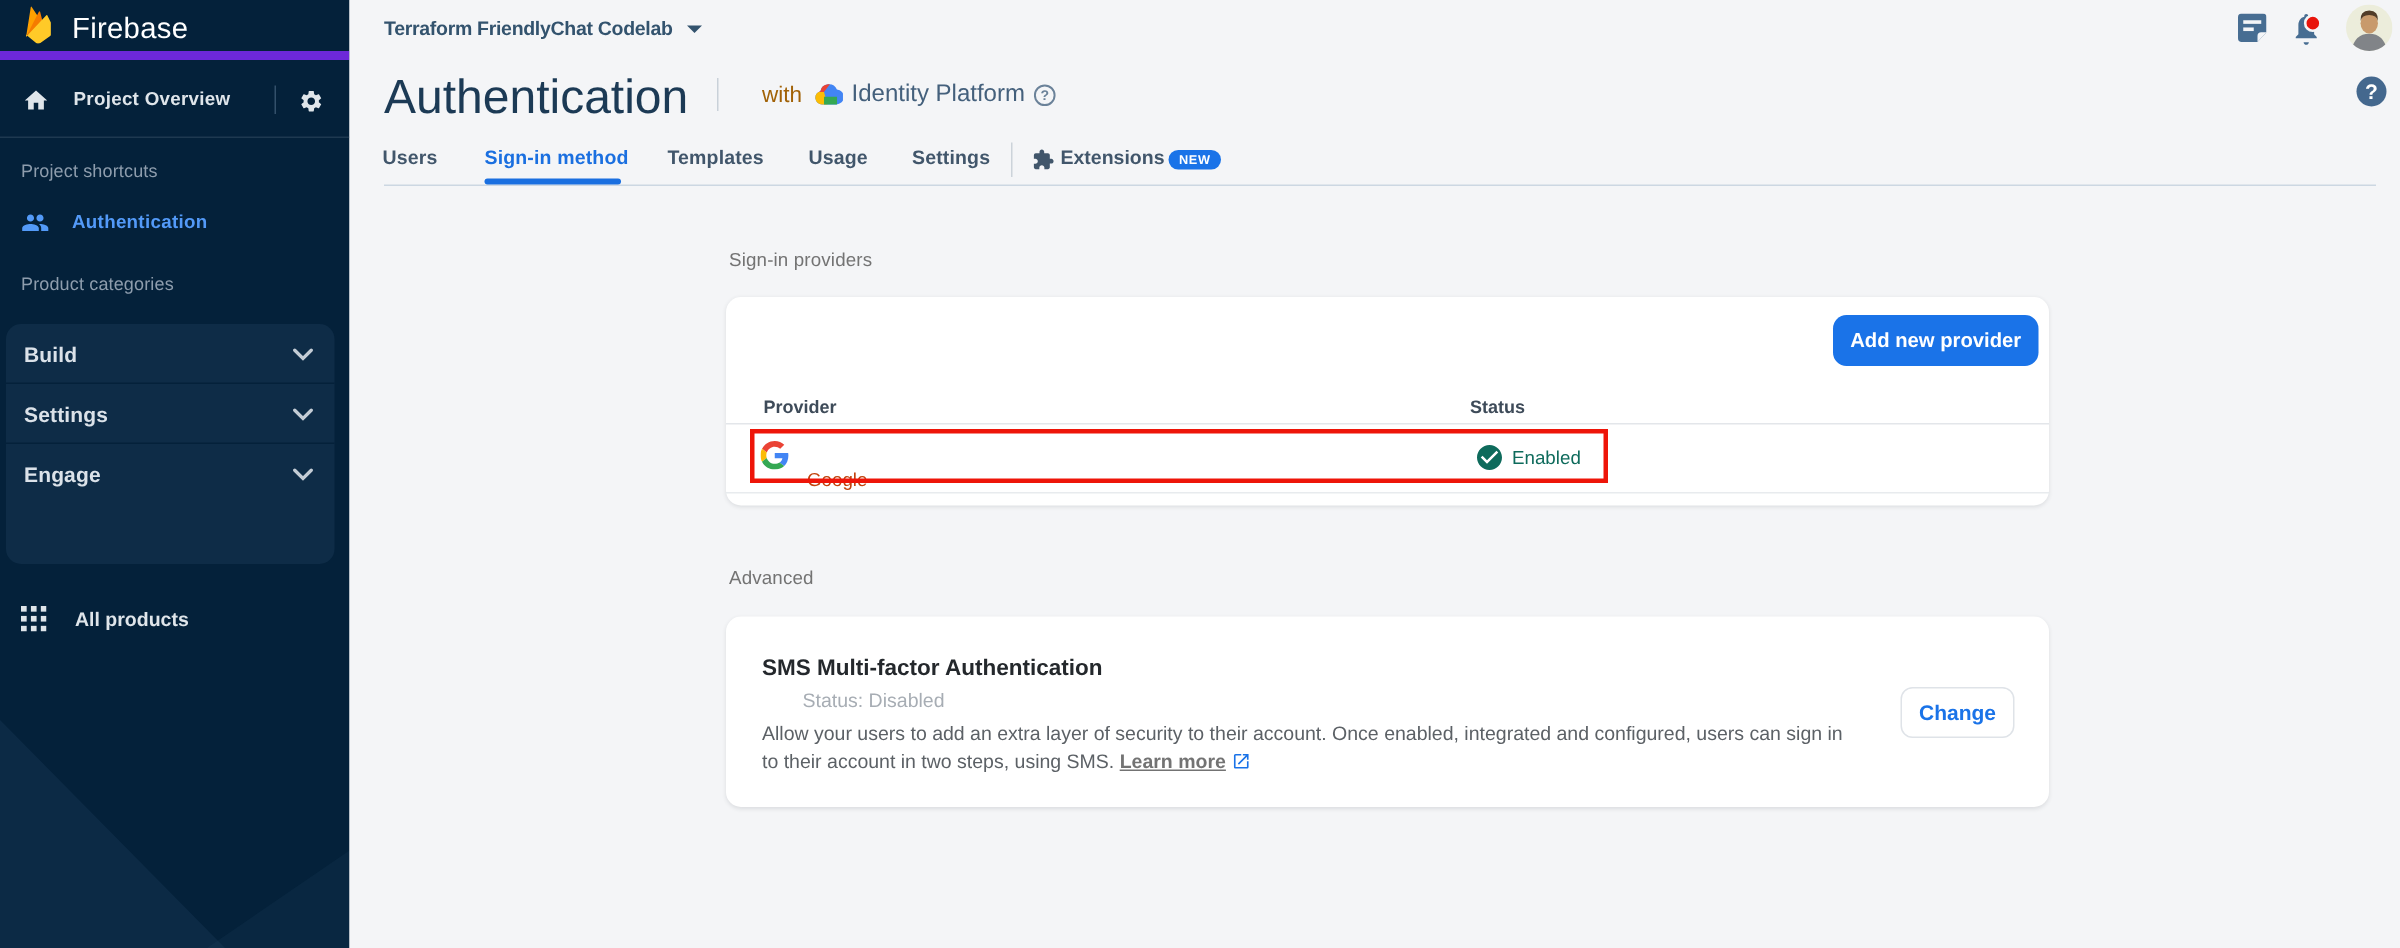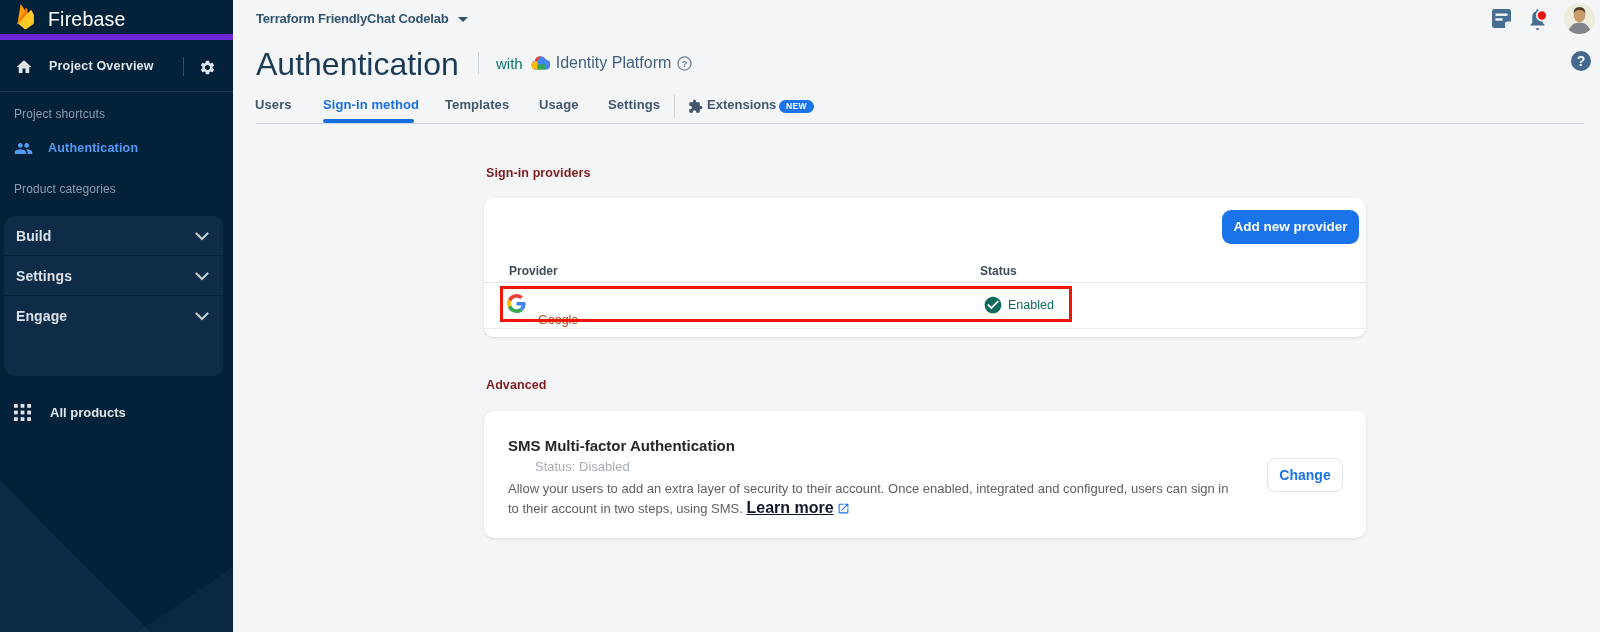--- a/index.html
+++ b/index.html
@@ -33,56 +33,56 @@
 
 
 #main { position:absolute; left:233px; top:0; width:1367px; height:632px; background:#f4f5f7; }
 #projname { position:absolute; left:23px; top:11px; font-size:13px; font-weight:bold; letter-spacing:-.2px; color:#33536e; }
 #projname .caret { display:inline-block; width:0; height:0; border-left:5px solid transparent; border-right:5px solid transparent; border-top:5px solid #33536e; margin-left:10px; margin-bottom:1px; }
 .ticon { position:absolute; }
 
 #h1 { position:absolute; left:23px; top:46px; font-size:32px; color:#1c3a55; }
 #h1sub { position:absolute; left:245px; top:52px; white-space:nowrap; }
 #h1sub .vd { display:inline-block; width:1px; height:22px; background:#c9d1d9; vertical-align:middle; margin-right:17px; }
-#h1sub .with { font-size:15px; color:#0f766e; vertical-align:middle; }
+#h1sub .with { font-size:15px; color:#a16207; vertical-align:middle;margin-left:12px; }
 #h1sub svg.cloud { vertical-align:middle; margin:0 6px 2px 8px; }
 #h1sub .idp { font-size:16px; color:#44607c; vertical-align:middle; }
 #help-q { position:absolute; right:9px; top:51px; width:20px; height:20px; border-radius:50%; background:#44688e; color:#fff; font-size:14px; font-weight:bold; text-align:center; line-height:20px; }
 
 .tab { position:absolute; top:97px; font-size:13px; font-weight:bold; letter-spacing:.1px; color:#41566b; }
 .tab.active { color:#1a6fe0; }
 #tabline { position:absolute; left:23px; top:123px; width:1328px; height:1px; background:#ccd7e2; }
 #tabind { position:absolute; left:90px; top:119px; width:91px; height:4px; background:#1a6fe0; border-radius:2px; }
 #ext-vd { position:absolute; left:441px; top:95px; width:1px; height:23px; background:#ccd3da; }
 #ext-ic { position:absolute; left:455px; top:99px; }
 #ext-t { position:absolute; left:474px; top:97px; font-size:13px; font-weight:bold; color:#41566b; }
 #ext-new { position:absolute; left:546px; top:100px; background:#1a73e8; color:#fff; font-size:8.5px; font-weight:bold; letter-spacing:.4px; border-radius:7px; height:13px; line-height:13px; padding:0 7px; }
 
 
-.sect-label { position:absolute; left:253px; font-size:12.5px; font-weight:bold; letter-spacing:.1px; color:#7f1d1d; }
+.sect-label { position:absolute; left:253px; font-size:12.5px; font-weight:normal; letter-spacing:.1px; color:#737373; }
 .card { position:absolute; left:251px; width:882px; background:#fff; border-radius:10px; box-shadow:0 1px 3px rgba(40,50,60,.12); }
 #card1 { top:198px; height:139px; }
 #addbtn { position:absolute; right:7px; top:12px; width:137px; height:34px; background:#1a73e8; border-radius:9px; color:#fff; font-size:13.5px; font-weight:bold; text-align:center; line-height:34px; }
 .thead { position:absolute; top:66px; font-size:12px; font-weight:bold; color:#3e4b59; }
 #th1 { left:25px; }
 #th2 { left:496px; }
 #theadline { position:absolute; left:0; right:0; top:84px; height:1px; background:#e3e6ea; }
 #rowline { position:absolute; left:0; right:0; top:130px; height:1px; background:#e8ebee; }
 #grow { position:absolute; left:0; top:85px; width:100%; height:45px; }
 #grow .gname { position:absolute; left:54px; top:30px; font-size:12.5px; color:#c2410c; }
 #grow .glogo { position:absolute; left:23px; top:11px; }
 #grow .chk { position:absolute; left:499px; top:12px; }
 #grow .en { position:absolute; left:524px; top:15px; font-size:12.5px; color:#0e6b5c; }
 #redrect { position:absolute; left:267px; top:286px; width:572px; height:36px; border:3px solid #ee1509; z-index:5; }
 
 #card2 { top:411px; height:127px; }
 #card2 .title { position:absolute; left:24px; top:26px; font-size:15px; font-weight:bold; color:#24282c; }
 #card2 .status { position:absolute; left:24px; top:48px; font-size:13px; color:#a7adb4;margin-left:27px; }
 #card2 .body { position:absolute; left:24px; top:69px; width:760px; font-size:13px; color:#5c6166; line-height:18.8px; white-space:nowrap; }
-#card2 .body a { color:#0f172a; font-weight:bold; font-size:16px;text-align:center; }
+#card2 .body a { color:#737373; font-weight:bold; font-size:13px;text-align:center; }
 #chgbtn { position:absolute; right:23px; top:47px; width:76px; height:34px; background:#fff; border:1px solid #dfe3e8; border-radius:8px; color:#1a73e8; font-size:14px; font-weight:bold; text-align:center; line-height:32px; }
 </style>
 </head>
 <body>
 
 <div id="sidebar">
   <div id="sb-deco"></div>
   <div id="sb-deco2"></div>
   <div class="sb-logo">
     <svg width="19" height="26" viewBox="0 0 19 26" style="top:3px">

